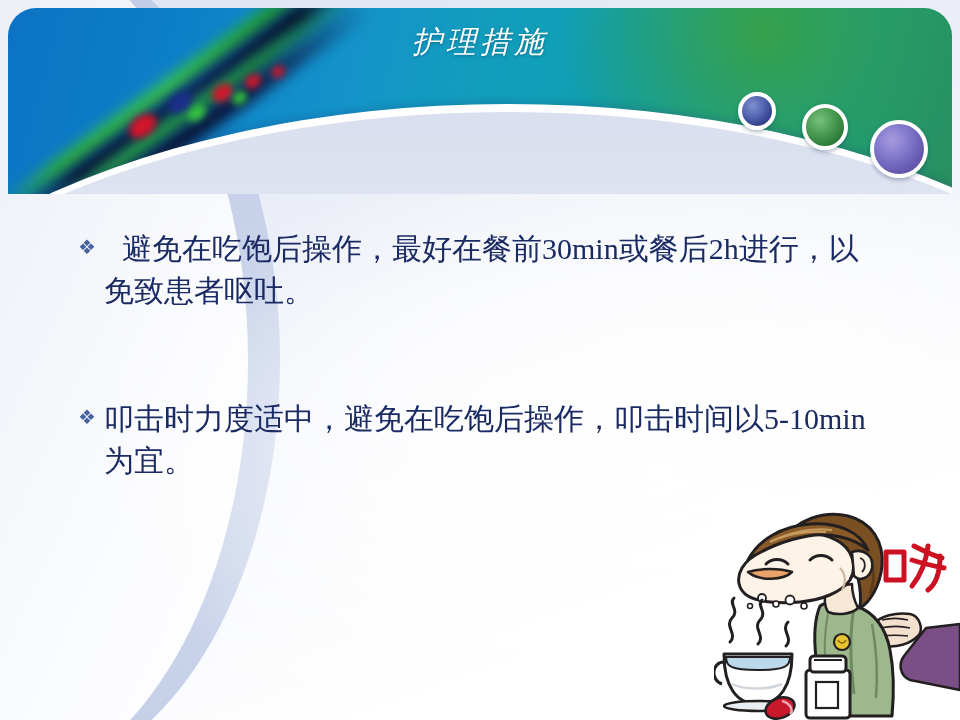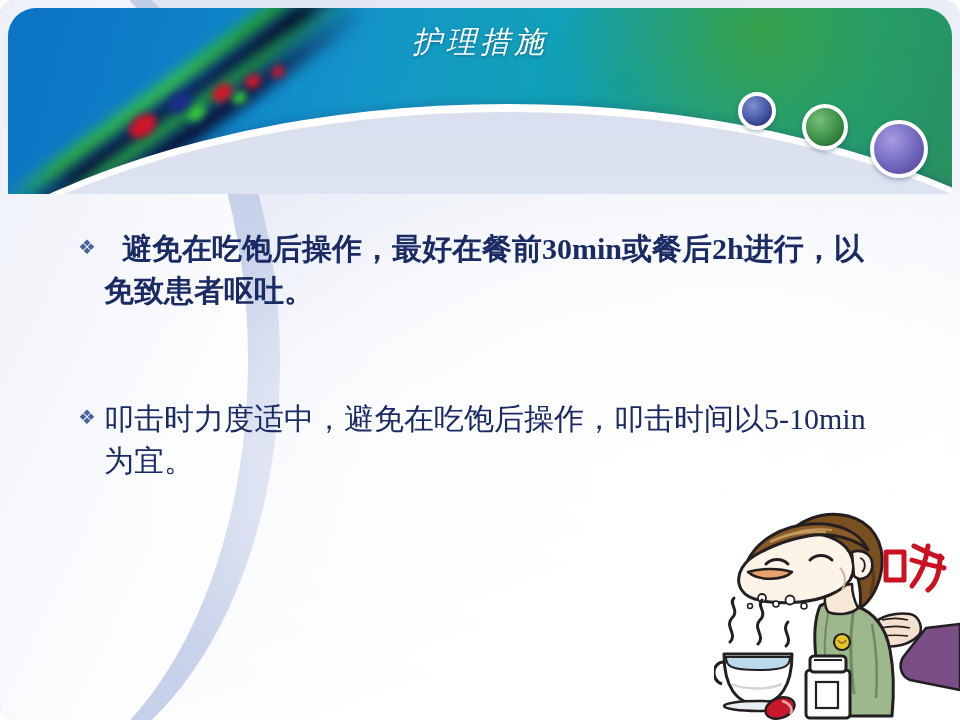--- a/index.html
+++ b/index.html
@@ -13,21 +13,20 @@
     overflow: hidden;
     font-family: "Liberation Serif", "DejaVu Serif", serif;
   }
 
   #slide {
     position: relative;
     width: 960px;
     height: 720px;
     overflow: hidden;
     background: #ffffff;
-    border-radius: 15px;
   }
 
   
   .body-bg {
     position: absolute;
     left: 0; top: 0;
     width: 960px; height: 720px;
     background: linear-gradient(160deg, #dde3f1 0%, #e8ecf6 28%, #f4f6fb 55%, #ffffff 80%);
   }
 
@@ -185,21 +184,21 @@
     width: 26px;
     margin-top: 9px;
     color: #46639f;
     font-size: 20px;
     line-height: 20px;
   }
   .bullet-text {
     flex: 1 1 auto;
     text-indent: 0;
   }
-  .bullet-row.first .bullet-text { text-indent: 18px; font-weight: bold; }
+  .bullet-row.first .bullet-text { text-indent: 18px; }
 
   
   .picture {
     position: absolute;
     left: 714px;
     top: 494px;
     width: 246px;
     height: 226px;
     background: #ffffff;
     overflow: hidden;

